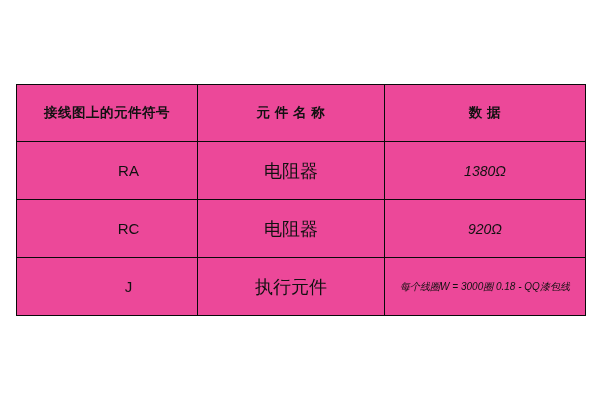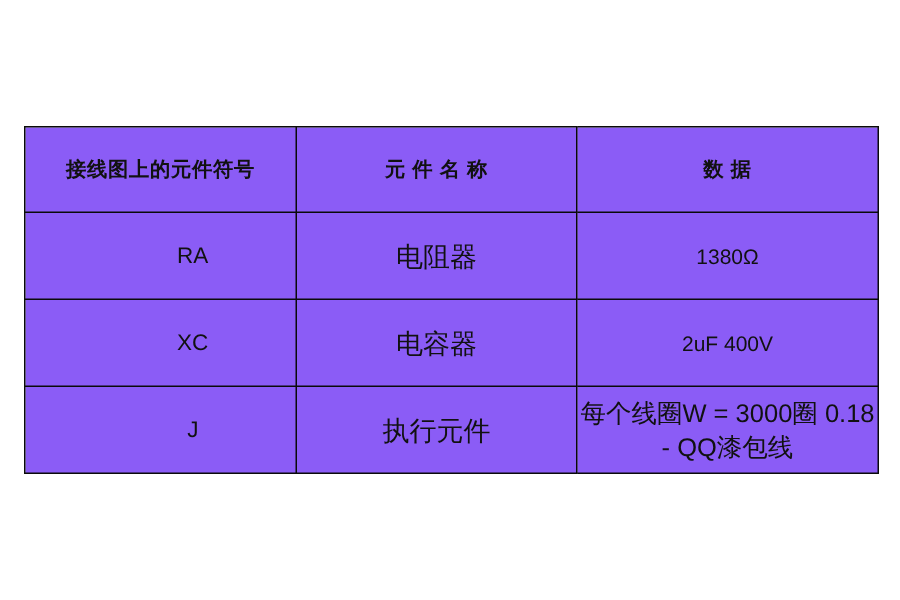--- a/index.html
+++ b/index.html
@@ -24,62 +24,62 @@
     border-collapse: collapse;
     width: 566px;
     margin-left: 2px;
     table-layout: fixed;
   }
   table.spec-table td {
     border: 1px solid #0a0a0a;
     text-align: center;
     vertical-align: middle;
     color: #111111;
-    background: #8b5cf6;
+    background: #ec4899;
     padding: 0;
   }
   tr.header-row td {
     height: 56px;
     font-weight: bold;
     font-size: 13.5px;
     letter-spacing: 0.5px;
   }
   tr.body-row td {
     height: 57px;
     font-size: 14px;
   }
   td.col-symbol { width: 180px; }
   td.col-name   { width: 186px; }
   td.col-data   { width: 200px; }
 
   tr.body-row td.col-symbol { font-size: 15px; padding-left: 43px; }
   tr.body-row td.col-name { font-size: 18px; }
-  tr.body-row td.col-data { font-size: 14px; }
-  tr.body-row.last-row td.col-data { font-size: 17px; }
+  tr.body-row td.col-data { font-size: 14px; font-style: italic; }
+  tr.body-row.last-row td.col-data { font-size: 10px; }
 </style>
 </head>
 <body>
 
 <div id="page">
   <table class="spec-table">
     <tbody>
       <tr class="header-row">
         <td class="col-symbol">接线图上的元件符号</td>
         <td class="col-name">元 件 名 称</td>
         <td class="col-data">数  据</td>
       </tr>
       <tr class="body-row">
         <td class="col-symbol">RA</td>
         <td class="col-name">电阻器</td>
         <td class="col-data">1380Ω</td>
       </tr>
       <tr class="body-row">
-        <td class="col-symbol">XC</td>
-        <td class="col-name">电容器</td>
-        <td class="col-data">2uF 400V</td>
+        <td class="col-symbol">RC</td>
+        <td class="col-name">电阻器</td>
+        <td class="col-data">920Ω</td>
       </tr>
       <tr class="body-row last-row">
         <td class="col-symbol">J</td>
         <td class="col-name">执行元件</td>
         <td class="col-data">每个线圈W = 3000圈 0.18 - QQ漆包线</td>
       </tr>
     </tbody>
   </table>
 </div>
 

